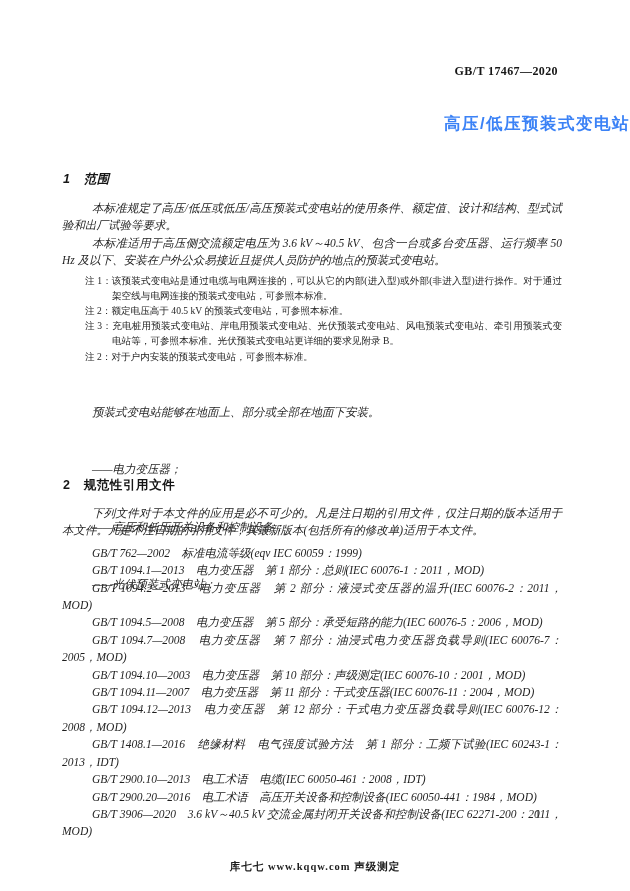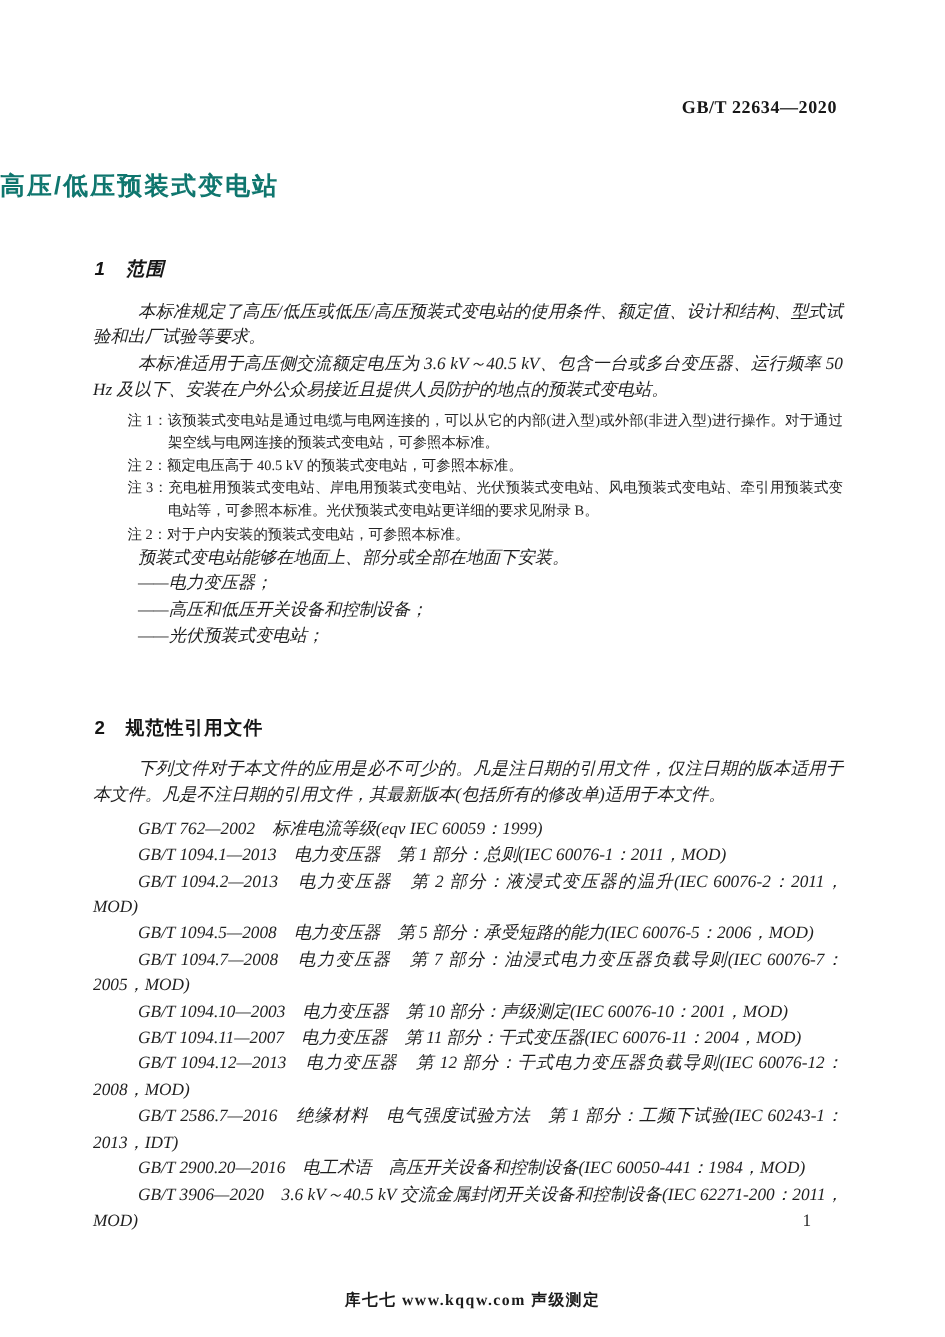--- a/index.html
+++ b/index.html
@@ -25,25 +25,25 @@
     font-size: 12px;
     font-weight: 700;
     letter-spacing: 0.4px;
     color: #171717;
   }
   #doc-title {
     position: absolute;
     top: 113px;
     left: 0;
     right: 0;
-    text-align: left;
+    text-align: right;
     font-size: 16.5px;
     font-weight: 700;
     letter-spacing: 1.5px;
-    color: #0f766e;
+    color: #3b82f6;
   }
   .sec-heading {
     position: absolute;
     left: 63px;
     font-size: 12.5px;
     font-weight: 700;
     letter-spacing: 0.6px;
     color: #161616;
   }
   #sec1-heading { top: 171px; font-style: italic; }
@@ -69,21 +69,21 @@
   .notes { margin-top: 3px; }
   p.note {
     margin: 0;
     font-size: 9.6px;
     line-height: 15.2px;
     padding-left: 50px;
     text-indent: -27px;
     text-align: justify;
     color: #242424;
   }
-  .plain-lines p { text-align: left; }
+  .plain-lines p { text-align: left; margin-top: 40px; }
   .refs { margin-top: 5px; }
 
   #page-number {
     position: absolute;
     top: 808px;
     left: 535px;
     font-size: 11.5px;
     color: #2a2a2a;
   }
   #watermark {
@@ -96,21 +96,21 @@
     font-weight: 700;
     letter-spacing: 1px;
     color: #1c1c1c;
   }
 </style>
 </head>
 <body>
 
 <div id="page">
 
-  <div id="doc-code">GB/T 22634—2020</div>
+  <div id="doc-code">GB/T 17467—2020</div>
 
   <div id="doc-title" class="sans">高压/低压预装式变电站</div>
 
   <div id="sec1-heading" class="sec-heading sans">1　范围</div>
 
   <div id="sec1-body" class="body-col">
     <div>
         <p class="body">本标准规定了高压/低压或低压/高压预装式变电站的使用条件、额定值、设计和结构、型式试验和出厂试验等要求。</p>
         <p class="body">本标准适用于高压侧交流额定电压为 3.6 kV～40.5 kV、包含一台或多台变压器、运行频率 50 Hz 及以下、安装在户外公众易接近且提供人员防护的地点的预装式变电站。</p>
       </div>
@@ -136,21 +136,22 @@
     <p class="body">下列文件对于本文件的应用是必不可少的。凡是注日期的引用文件，仅注日期的版本适用于本文件。凡是不注日期的引用文件，其最新版本(包括所有的修改单)适用于本文件。</p>
     <div class="refs">
         <p class="ref">GB/T 762—2002　标准电流等级(eqv IEC 60059：1999)</p>
         <p class="ref">GB/T 1094.1—2013　电力变压器　第 1 部分：总则(IEC 60076-1：2011，MOD)</p>
         <p class="ref">GB/T 1094.2—2013　电力变压器　第 2 部分：液浸式变压器的温升(IEC 60076-2：2011，MOD)</p>
         <p class="ref">GB/T 1094.5—2008　电力变压器　第 5 部分：承受短路的能力(IEC 60076-5：2006，MOD)</p>
         <p class="ref">GB/T 1094.7—2008　电力变压器　第 7 部分：油浸式电力变压器负载导则(IEC 60076-7：2005，MOD)</p>
         <p class="ref">GB/T 1094.10—2003　电力变压器　第 10 部分：声级测定(IEC 60076-10：2001，MOD)</p>
         <p class="ref">GB/T 1094.11—2007　电力变压器　第 11 部分：干式变压器(IEC 60076-11：2004，MOD)</p>
         <p class="ref">GB/T 1094.12—2013　电力变压器　第 12 部分：干式电力变压器负载导则(IEC 60076-12：2008，MOD)</p>
-        <p class="ref">GB/T 2586.7—2016　绝缘材料　电气强度试验方法　第 1 部分：工频下试验(IEC 60243-1：2013，IDT)</p>
+        <p class="ref">GB/T 1408.1—2016　绝缘材料　电气强度试验方法　第 1 部分：工频下试验(IEC 60243-1：2013，IDT)</p>
+        <p class="ref">GB/T 2900.10—2013　电工术语　电缆(IEC 60050-461：2008，IDT)</p>
         <p class="ref">GB/T 2900.20—2016　电工术语　高压开关设备和控制设备(IEC 60050-441：1984，MOD)</p>
         <p class="ref">GB/T 3906—2020　3.6 kV～40.5 kV 交流金属封闭开关设备和控制设备(IEC 62271-200：2011，MOD)</p>
       </div>
   </div>
 
   <div id="page-number">1</div>
 
   <div id="watermark">库七七 www.kqqw.com 声级测定</div>
 
 </div>

